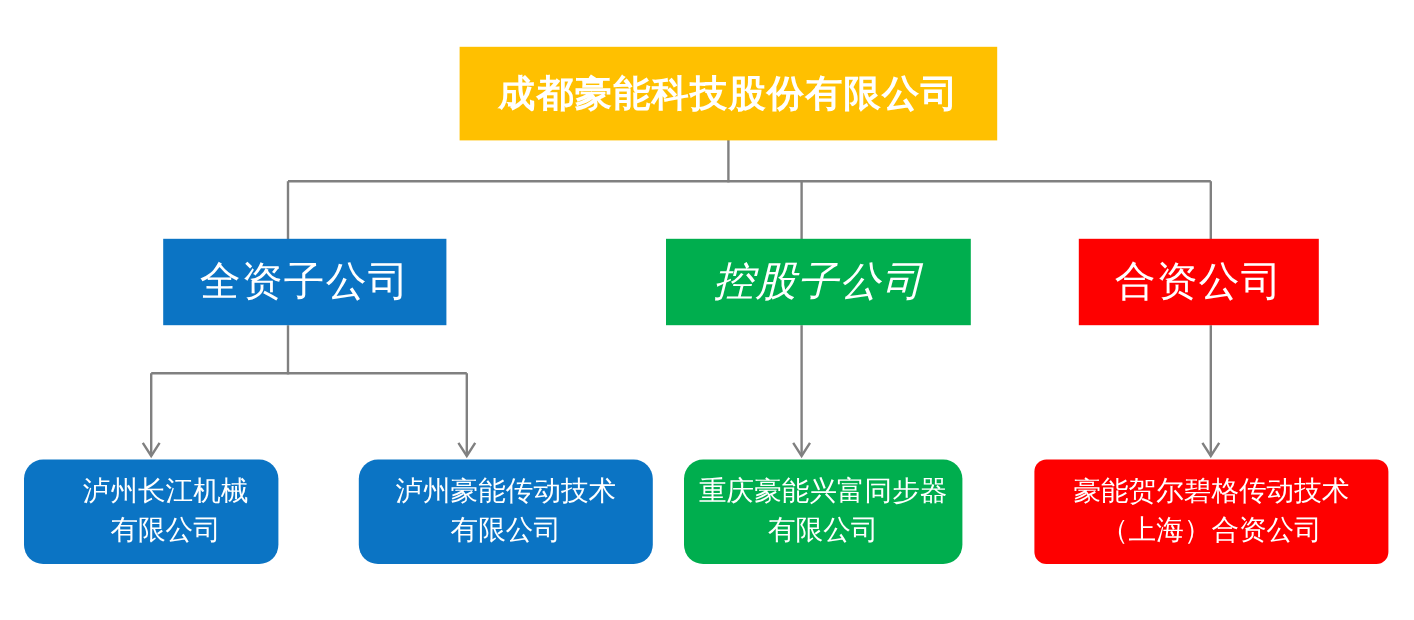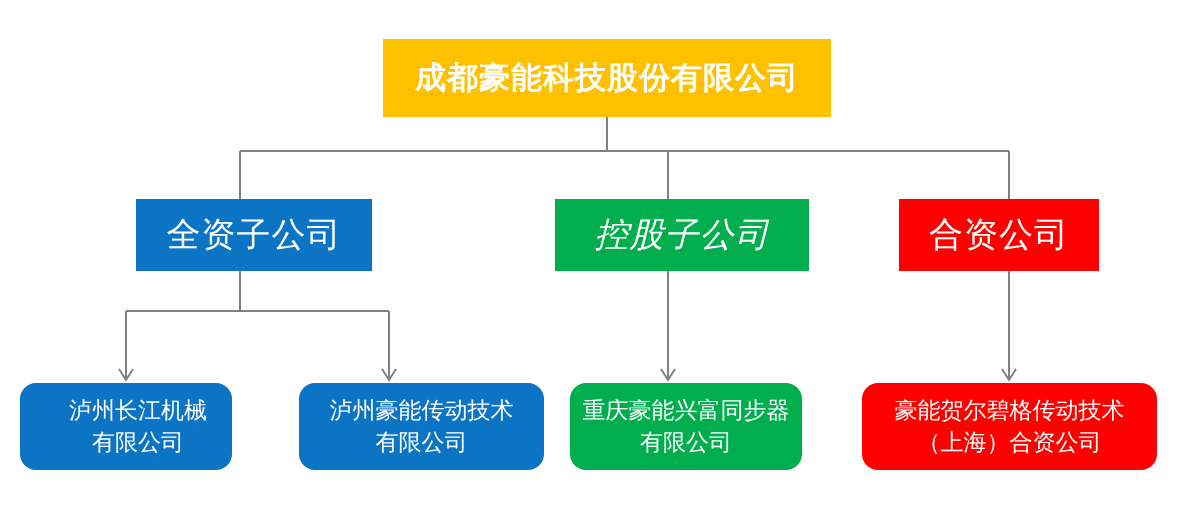--- a/index.html
+++ b/index.html
@@ -52,21 +52,21 @@
   .cat-2 { left: 885px; width: 200px; }
   .node-company {
     top: 383px; height: 87px;
     font-size: 23px;
     line-height: 1.35;
     border-radius: 16px;
   }
   .co-0 { left: 20px;  width: 212px; padding-left: 24px; }
   .co-1 { left: 267px; width: 245px; margin-left: 32px; }
   .co-2 { left: 550px; width: 232px; margin-left: 20px; }
-  .co-3 { left: 862px; width: 295px; }
+  .co-3 { left: 862px; width: 295px; border-radius: 10px; }
 </style>
 </head>
 <body>
 
 <div id="canvas">
 
   <svg id="connector-layer" viewBox="0 0 1178 517" xmlns="http://www.w3.org/2000/svg">
     <g style="stroke: rgb(128, 128, 128);">
 
       <line x1="607" y1="116" x2="607" y2="152"></line>

